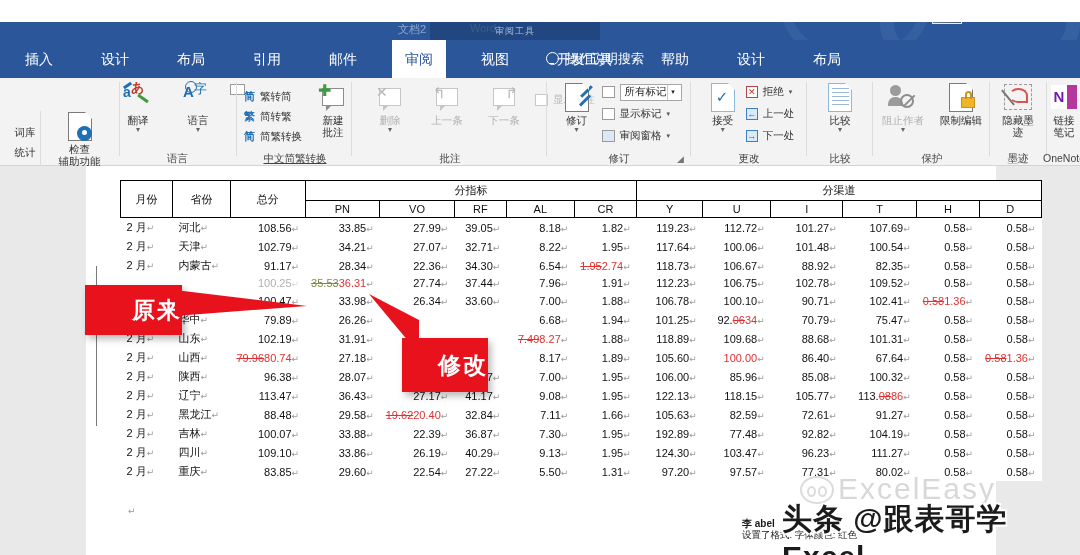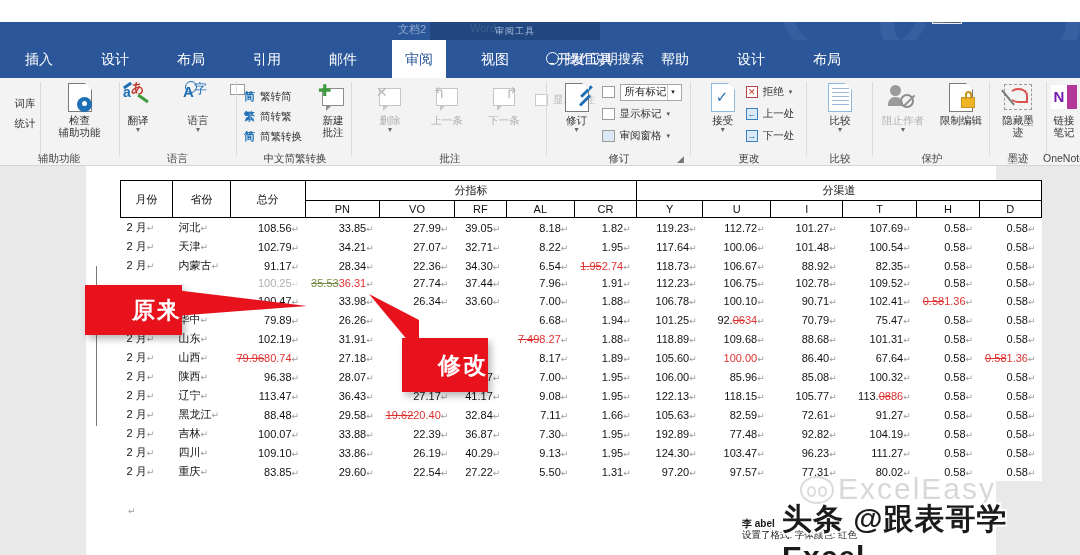--- a/index.html
+++ b/index.html
@@ -221,21 +221,21 @@
         <div class="tab">布局</div>
       </div>
     <div class="tellme">
       <span class="bulb"></span>
       <span>操作说明搜索</span>
     </div>
   </div>
 
   <div class="ribbon">
 
-    <div class="rgroup" style="left:0px;width:118px;">
+    <div class="rgroup" style="left:0px;width:118px;margin-top:29px;">
       <div class="gbody" style="gap:6px;align-items:flex-start;">
         <div class="stack" style="margin-left:4px;">
           <div class="smallrow">
             <span>词库</span>
           </div>
           <div class="smallrow">
             <span>统计</span>
           </div>
         </div>
         <div class="vline" style="left:40px;"></div>
@@ -295,21 +295,21 @@
         </div>
         <div class="smallrow">
           <span style="color:#1f6fb5;font-size:11px;font-weight:bold;">繁</span>
           <span>简转繁</span>
         </div>
         <div class="smallrow">
           <span style="color:#1f6fb5;font-size:11px;font-weight:bold;">简</span>
           <span>简繁转换</span>
         </div>
       </div>
-      <div class="glabel" style="align-self:center;">中文简繁转换</div>
+      <div class="glabel" style="align-self:center;text-decoration:underline;">中文简繁转换</div>
     </div>
     <div class="vline" style="left:351px;"></div>
 
     <div class="rgroup" style="left:355px;width:190px;">
       <div class="gbody" style="gap:1px;">
         <div class="bigbtn">
           <span class="ic">
             <span class="bub">
                 <span class="plusmark">✚</span>
               </span>

